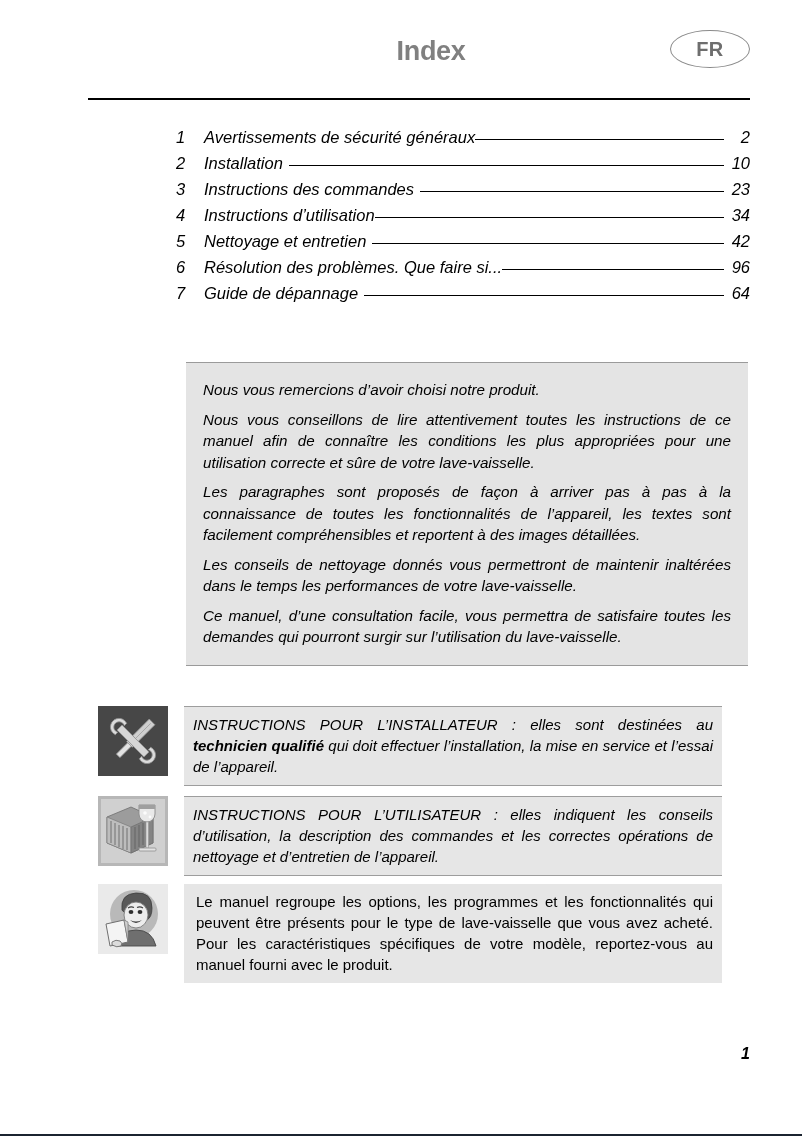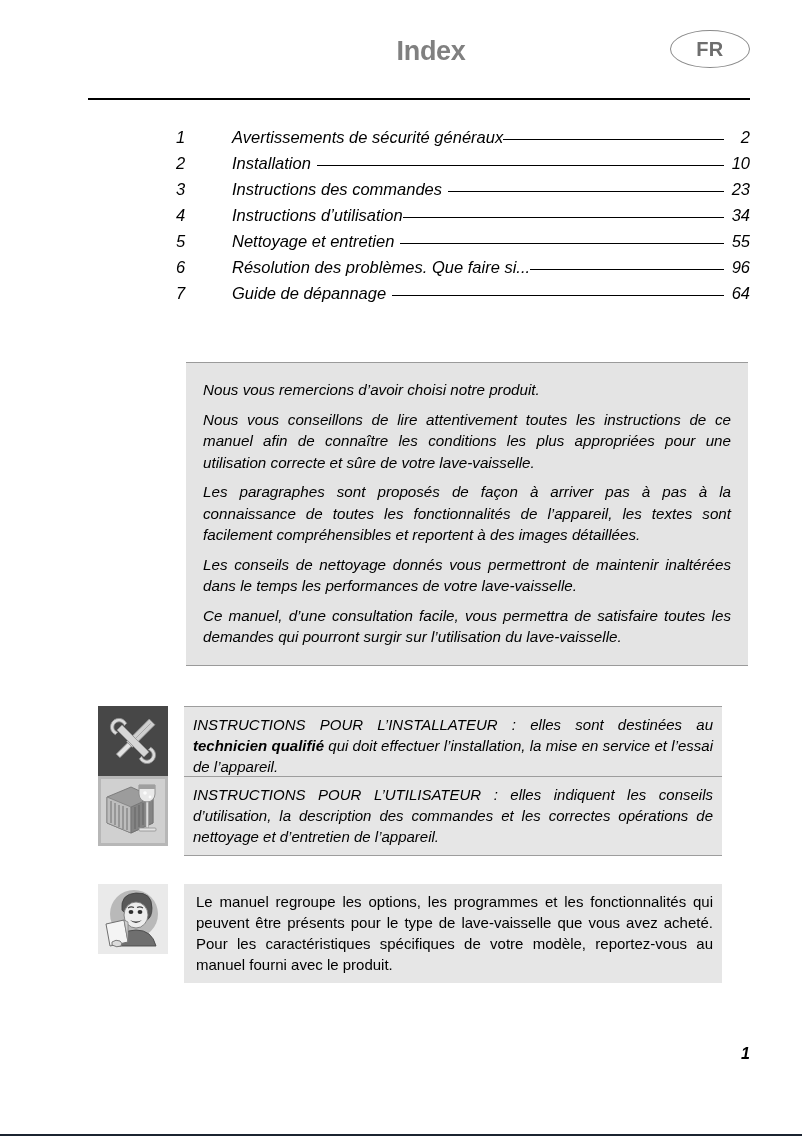--- a/index.html
+++ b/index.html
@@ -84,21 +84,20 @@
     color: #000000;
     white-space: nowrap;
   }
   .toc-num {
     width: 28px;
     flex: 0 0 28px;
     text-align: left;
   }
   .toc-title {
     flex: 0 0 auto;
-    margin-left: 28px;
   }
   .toc-leader {
     flex: 1 1 auto;
     position: relative;
     height: 1em;
     margin: 0 0px;
     overflow: hidden;
   }
   .toc-leader::after {
     content: "";
@@ -172,21 +171,21 @@
   }
   .note-body.plain {
     font-style: normal;
     padding-left: 12px;
   }
   .note-body b {
     font-weight: bold;
   }
 
   #note-installer { top: 706px; }
-  #note-user      { top: 776px; }
+  #note-user      { top: 796px; }
   #note-manual    { top: 884px; }
 
   
   .icon-tools {
     background: #474747;
     position: relative;
     overflow: hidden;
   }
   .icon-appliance {
     background: #d0d0d0;
@@ -247,21 +246,21 @@
       <div class="toc-row">
         <span class="toc-num">4</span>
         <span class="toc-title">Instructions d’utilisation</span>
         <span class="toc-leader"></span>
         <span class="toc-page">34</span>
       </div>
       <div class="toc-row">
         <span class="toc-num">5</span>
         <span class="toc-title">Nettoyage et entretien</span>
         <span class="toc-leader gap-before"></span>
-        <span class="toc-page">55</span>
+        <span class="toc-page">42</span>
       </div>
       <div class="toc-row">
         <span class="toc-num">6</span>
         <span class="toc-title">Résolution des problèmes. Que faire si...</span>
         <span class="toc-leader"></span>
         <span class="toc-page">96</span>
       </div>
       <div class="toc-row">
         <span class="toc-num">7</span>
         <span class="toc-title">Guide de dépannage</span>

